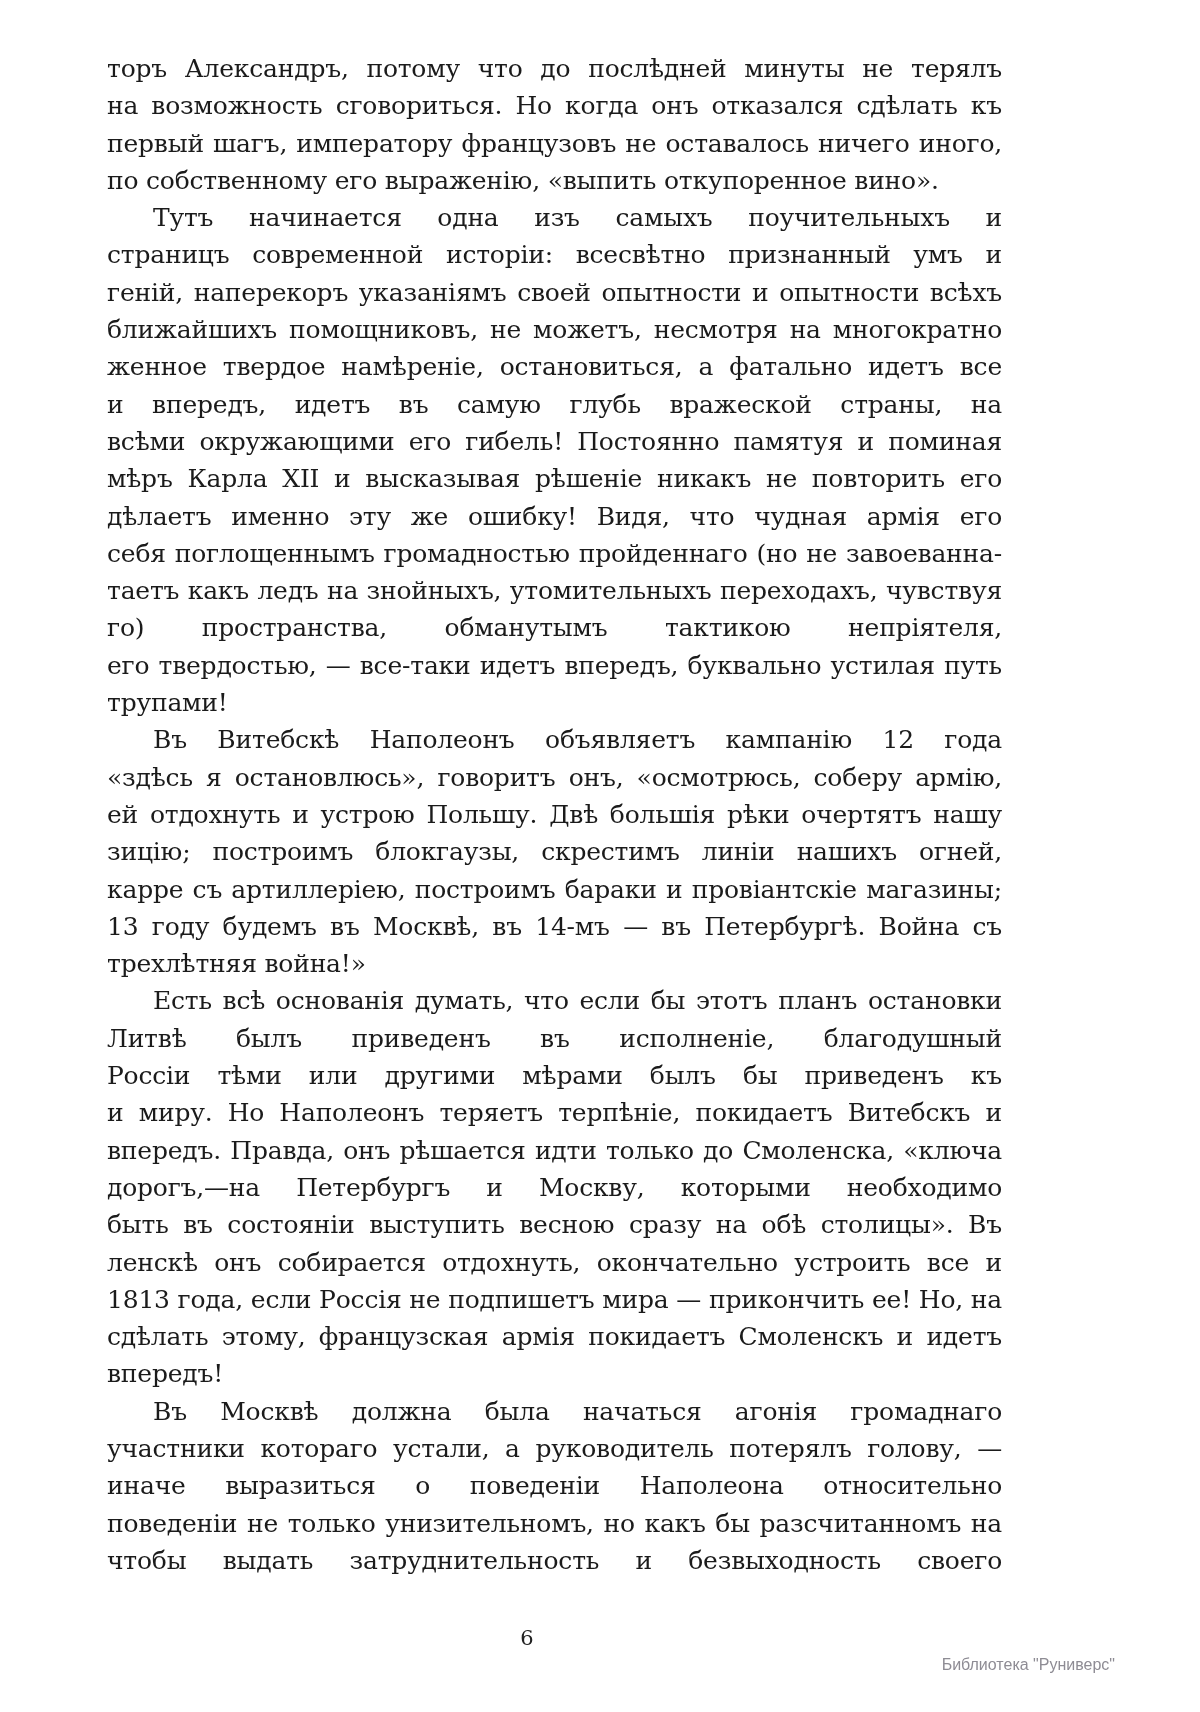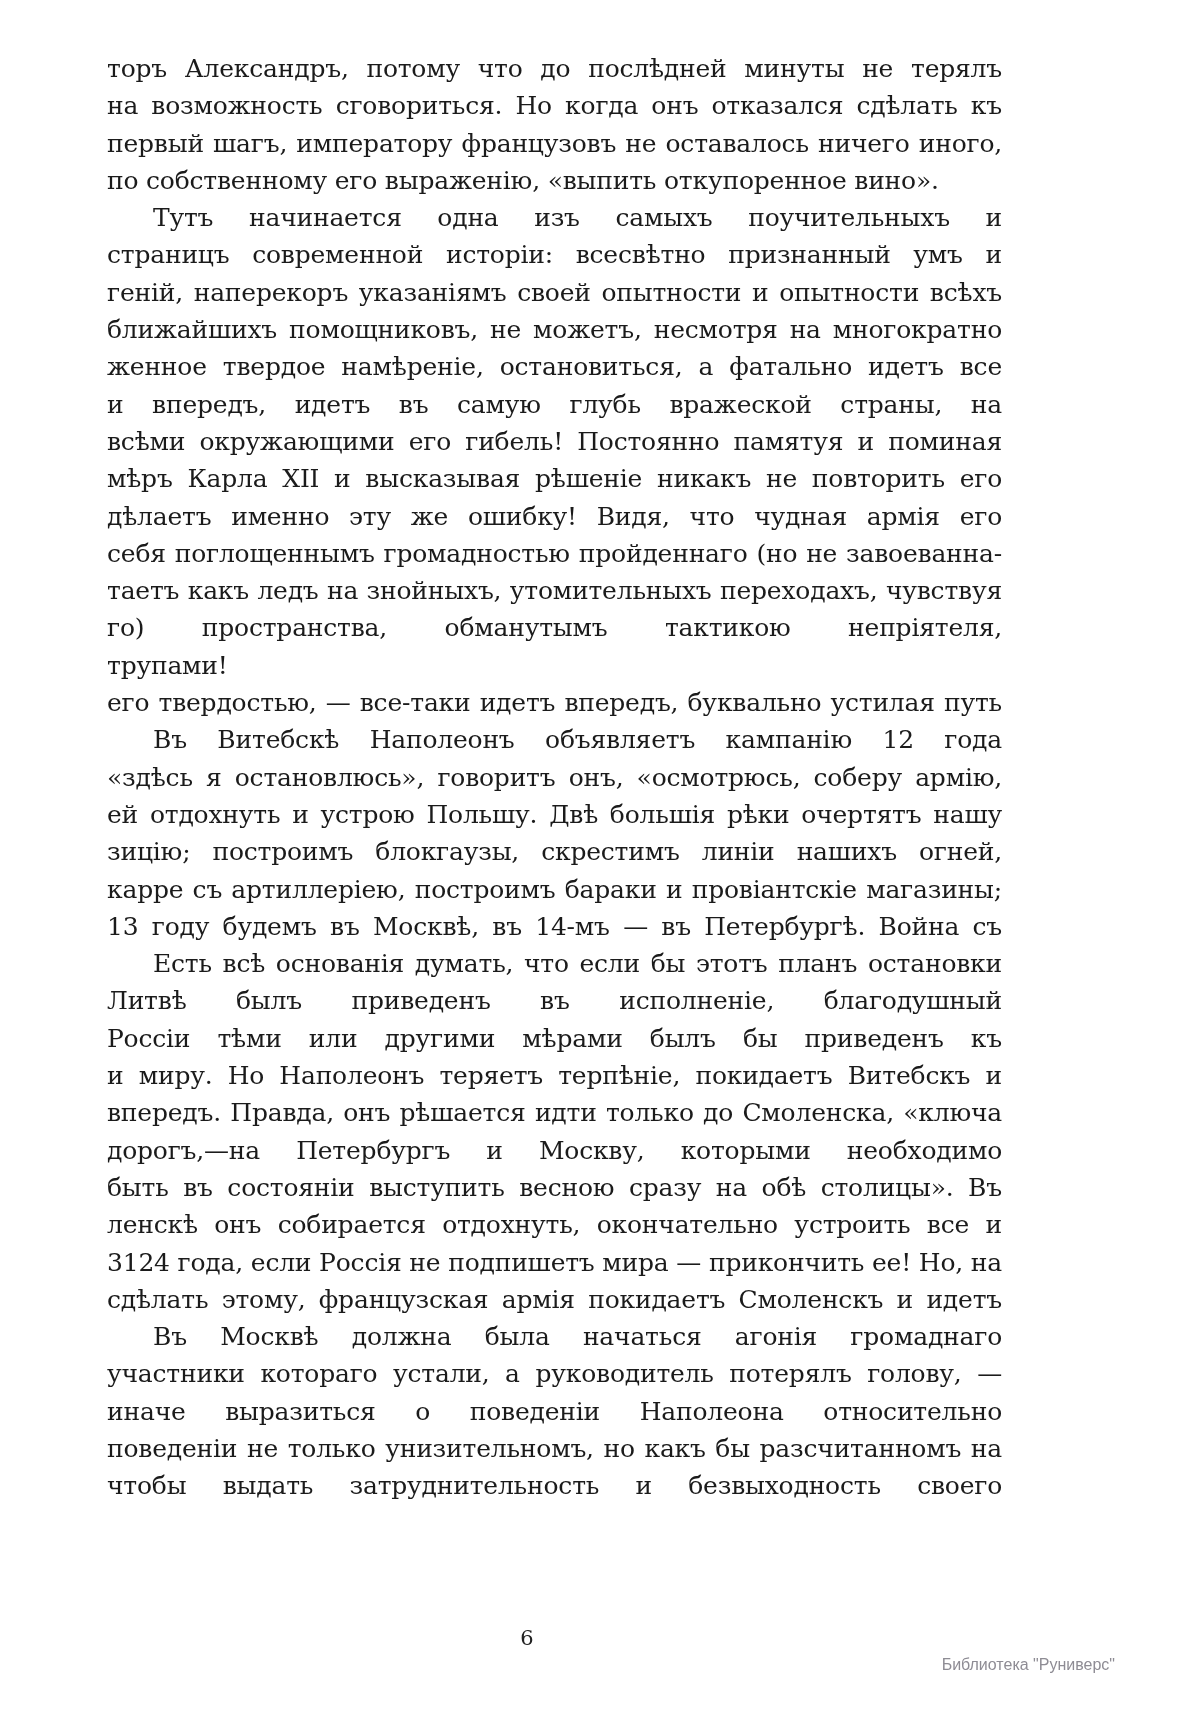--- a/index.html
+++ b/index.html
@@ -77,38 +77,40 @@
       <div class="line">геній, наперекоръ указаніямъ своей опытности и опытности всѣхъ своихъ</div>
       <div class="line">ближайшихъ помощниковъ, не можетъ, несмотря на многократно выра-</div>
       <div class="line">женное твердое намѣреніе, остановиться, а фатально идетъ все впередъ</div>
       <div class="line">и впередъ, идетъ въ самую глубь вражеской страны, на сознаваемую</div>
       <div class="line">всѣми окружающими его гибель! Постоянно памятуя и поминая при-</div>
       <div class="line">мѣръ Карла XII и высказывая рѣшеніе никакъ не повторить его ошибки,</div>
       <div class="line">дѣлаетъ именно эту же ошибку! Видя, что чудная армія его гибнетъ,</div>
       <div class="line">себя поглощеннымъ громадностью пройденнаго (но не завоеванна-</div>
       <div class="line">таетъ какъ ледъ на знойныхъ, утомительныхъ переходахъ, чувствуя</div>
       <div class="line">го) пространства, обманутымъ тактикою непріятеля, превзойденнымъ</div>
+      <div class="line">его твердостью, — все-таки идетъ впередъ, буквально устилая путь</div>
       <div class="line par-end">трупами!</div>
-      <div class="line">его твердостью, — все-таки идетъ впередъ, буквально устилая путь</div>
       <div class="line indent">Въ Витебскѣ Наполеонъ объявляетъ кампанію 12 года конченною:</div>
       <div class="line">«здѣсь я остановлюсь», говоритъ онъ, «осмотрюсь, соберу армію, дамъ</div>
       <div class="line">ей отдохнуть и устрою Польшу. Двѣ большія рѣки очертятъ нашу по-</div>
       <div class="line">зицію; построимъ блокгаузы, скрестимъ линіи нашихъ огней, составимъ</div>
       <div class="line">карре съ артиллеріею, построимъ бараки и провіантскіе магазины; въ</div>
       <div class="line">13 году будемъ въ Москвѣ, въ 14-мъ — въ Петербургѣ. Война съ Россіею—</div>
+      <div class="line par-end">трехлѣтняя война!»</div>
       <div class="line indent">Есть всѣ основанія думать, что если бы этотъ планъ остановки въ</div>
       <div class="line">Литвѣ былъ приведенъ въ исполненіе, благодушный самодержавецъ</div>
       <div class="line">Россіи тѣми или другими мѣрами былъ бы приведенъ къ соглашенію</div>
       <div class="line">и миру. Но Наполеонъ теряетъ терпѣніе, покидаетъ Витебскъ и идетъ</div>
       <div class="line">впередъ. Правда, онъ рѣшается идти только до Смоленска, «ключа двухъ</div>
       <div class="line">дорогъ,—на Петербургъ и Москву, которыми необходимо завладѣть, чтобы</div>
       <div class="line">быть въ состояніи выступить весною сразу на обѣ столицы». Въ Смо-</div>
       <div class="line">ленскѣ онъ собирается отдохнуть, окончательно устроить все и весною</div>
-      <div class="line">3124 года, если Россія не подпишетъ мира — прикончить ее! Но, на</div>
+      <div class="line">1813 года, если Россія не подпишетъ мира — прикончить ее! Но, на</div>
       <div class="line">сдѣлать этому, французская армія покидаетъ Смоленскъ и идетъ</div>
+      <div class="line par-end">впередъ!</div>
       <div class="line indent">Въ Москвѣ должна была начаться агонія громаднаго предпріятія,</div>
       <div class="line">участники котораго устали, а руководитель потерялъ голову, — нельзя</div>
       <div class="line">иначе выразиться о поведеніи Наполеона относительно Александра,</div>
       <div class="line">поведеніи не только унизительномъ, но какъ бы разсчитанномъ на то,</div>
       <div class="line">чтобы выдать затруднительность и безвыходность своего положенія: и</div>
     </div>
   <div class="page-number">6</div>
   <div class="watermark">Библиотека "Руниверс"</div>
 </div>
 

